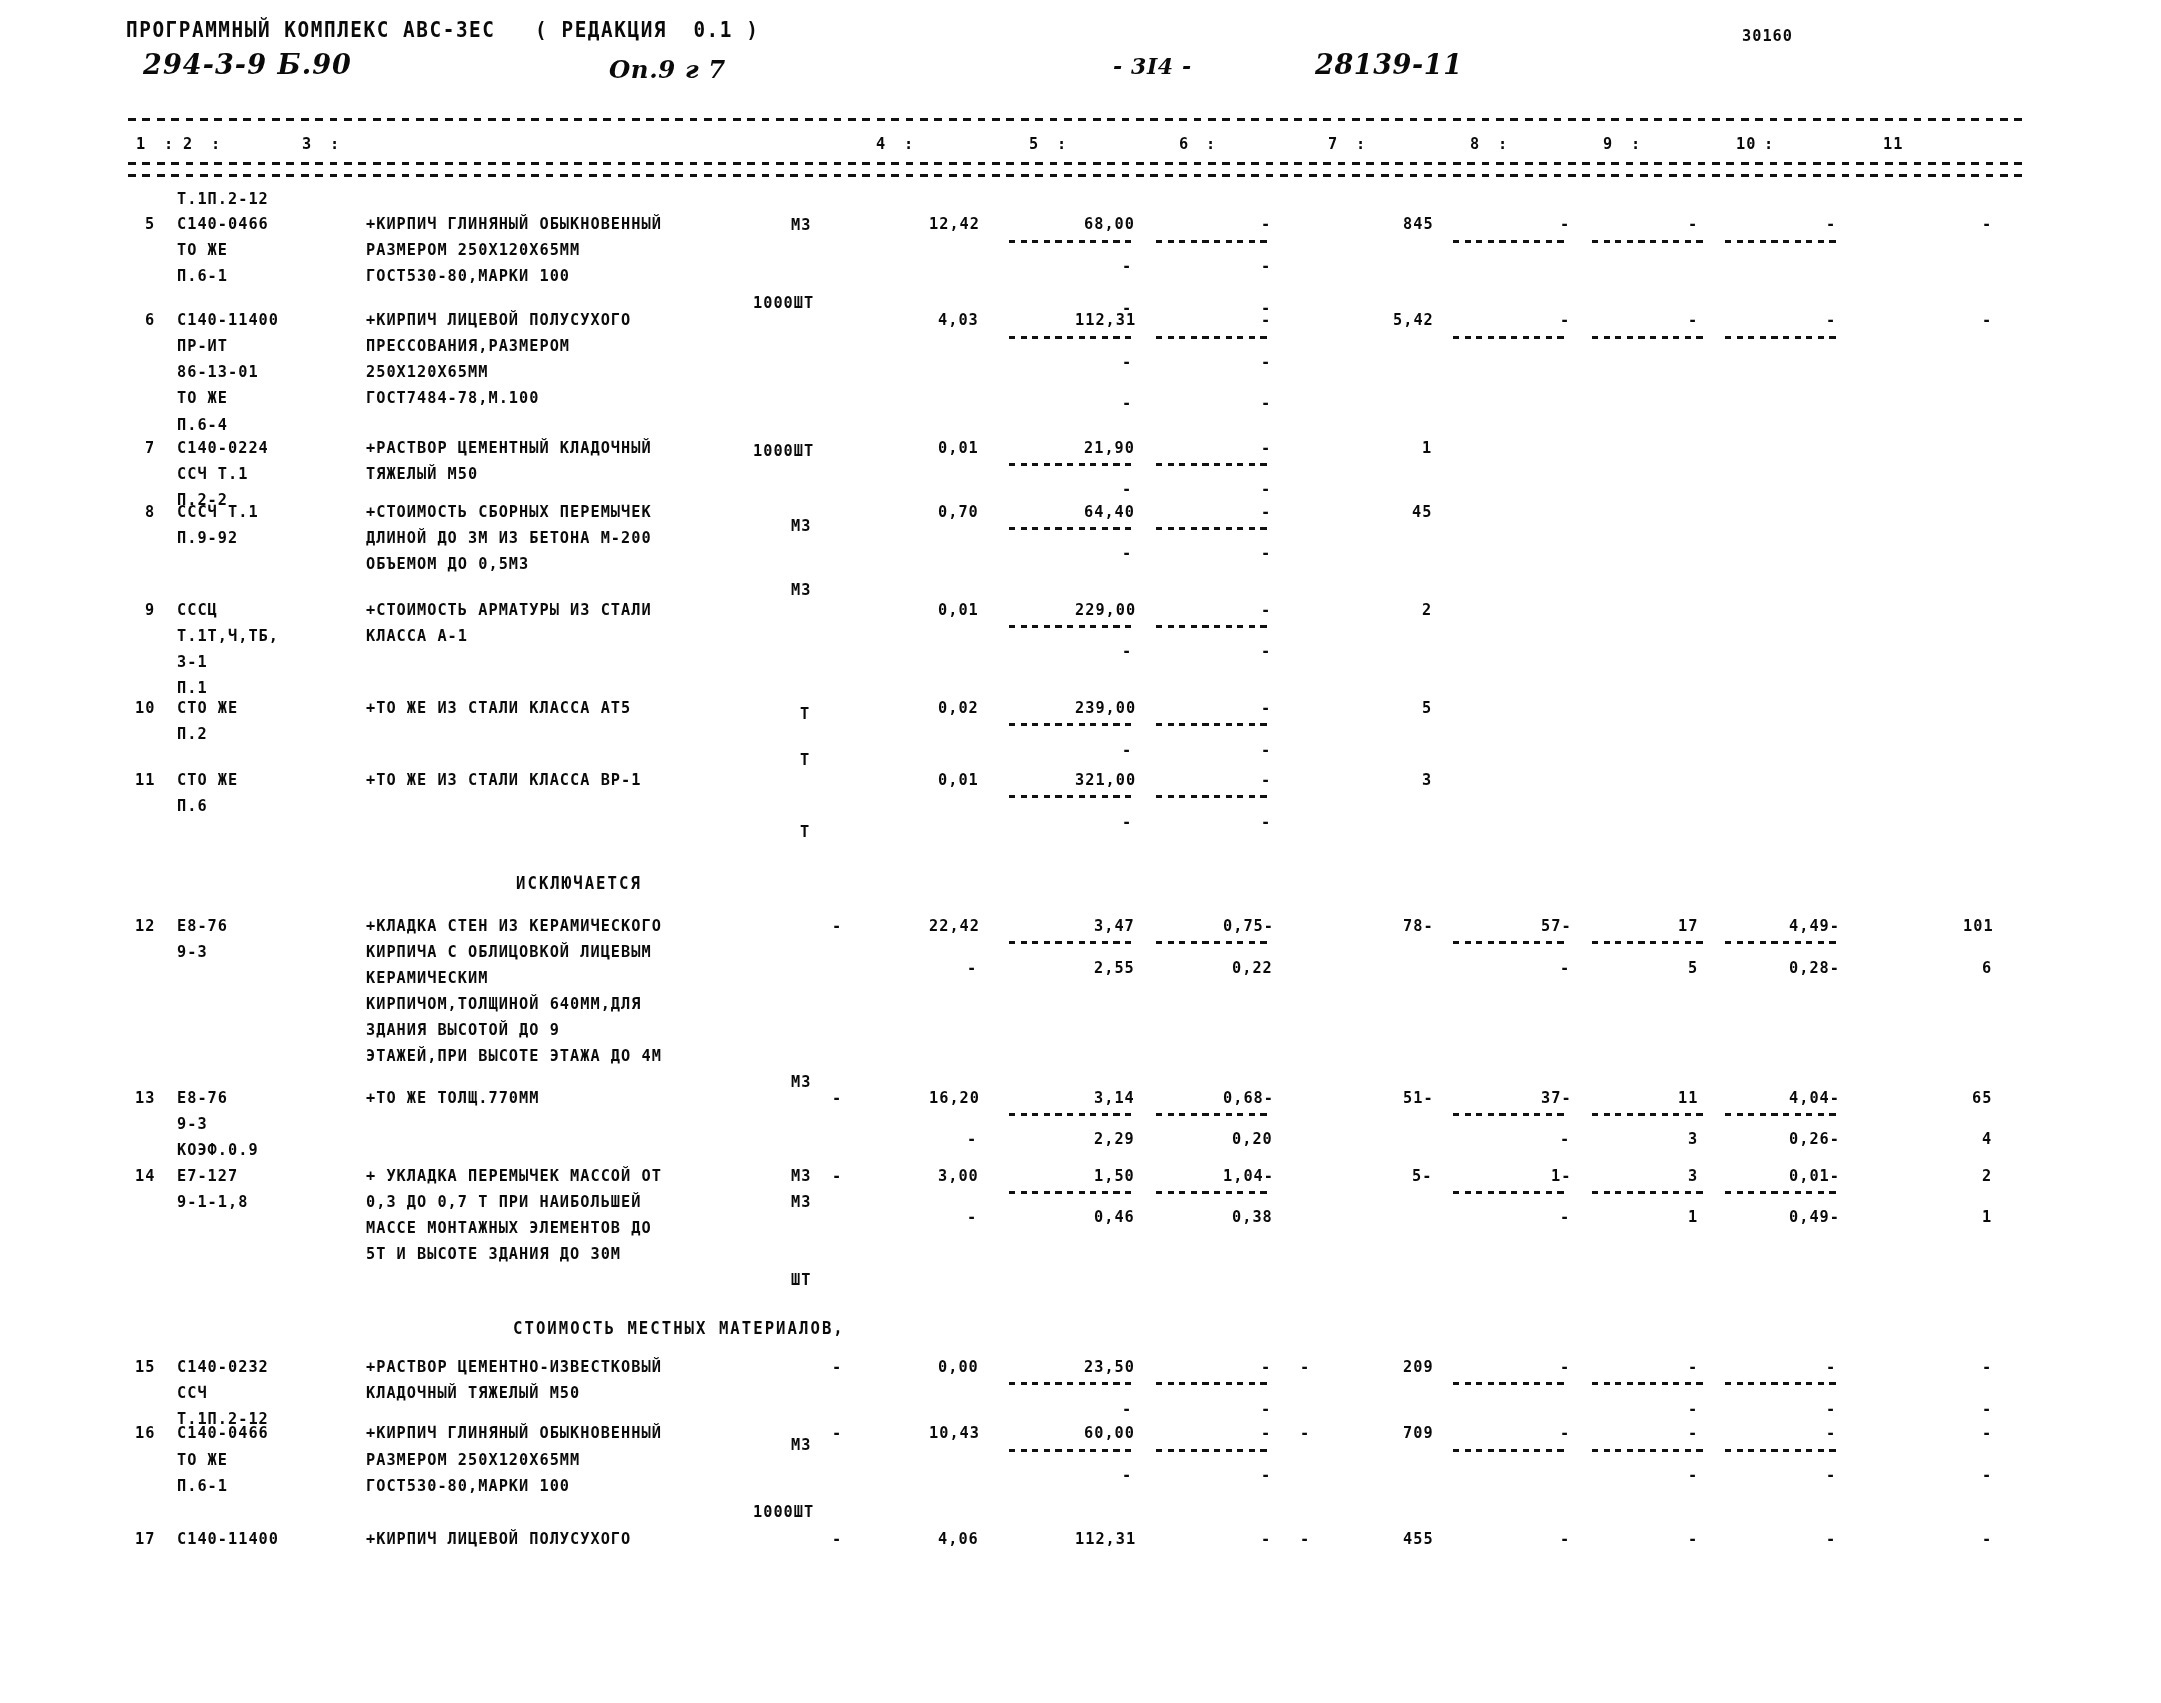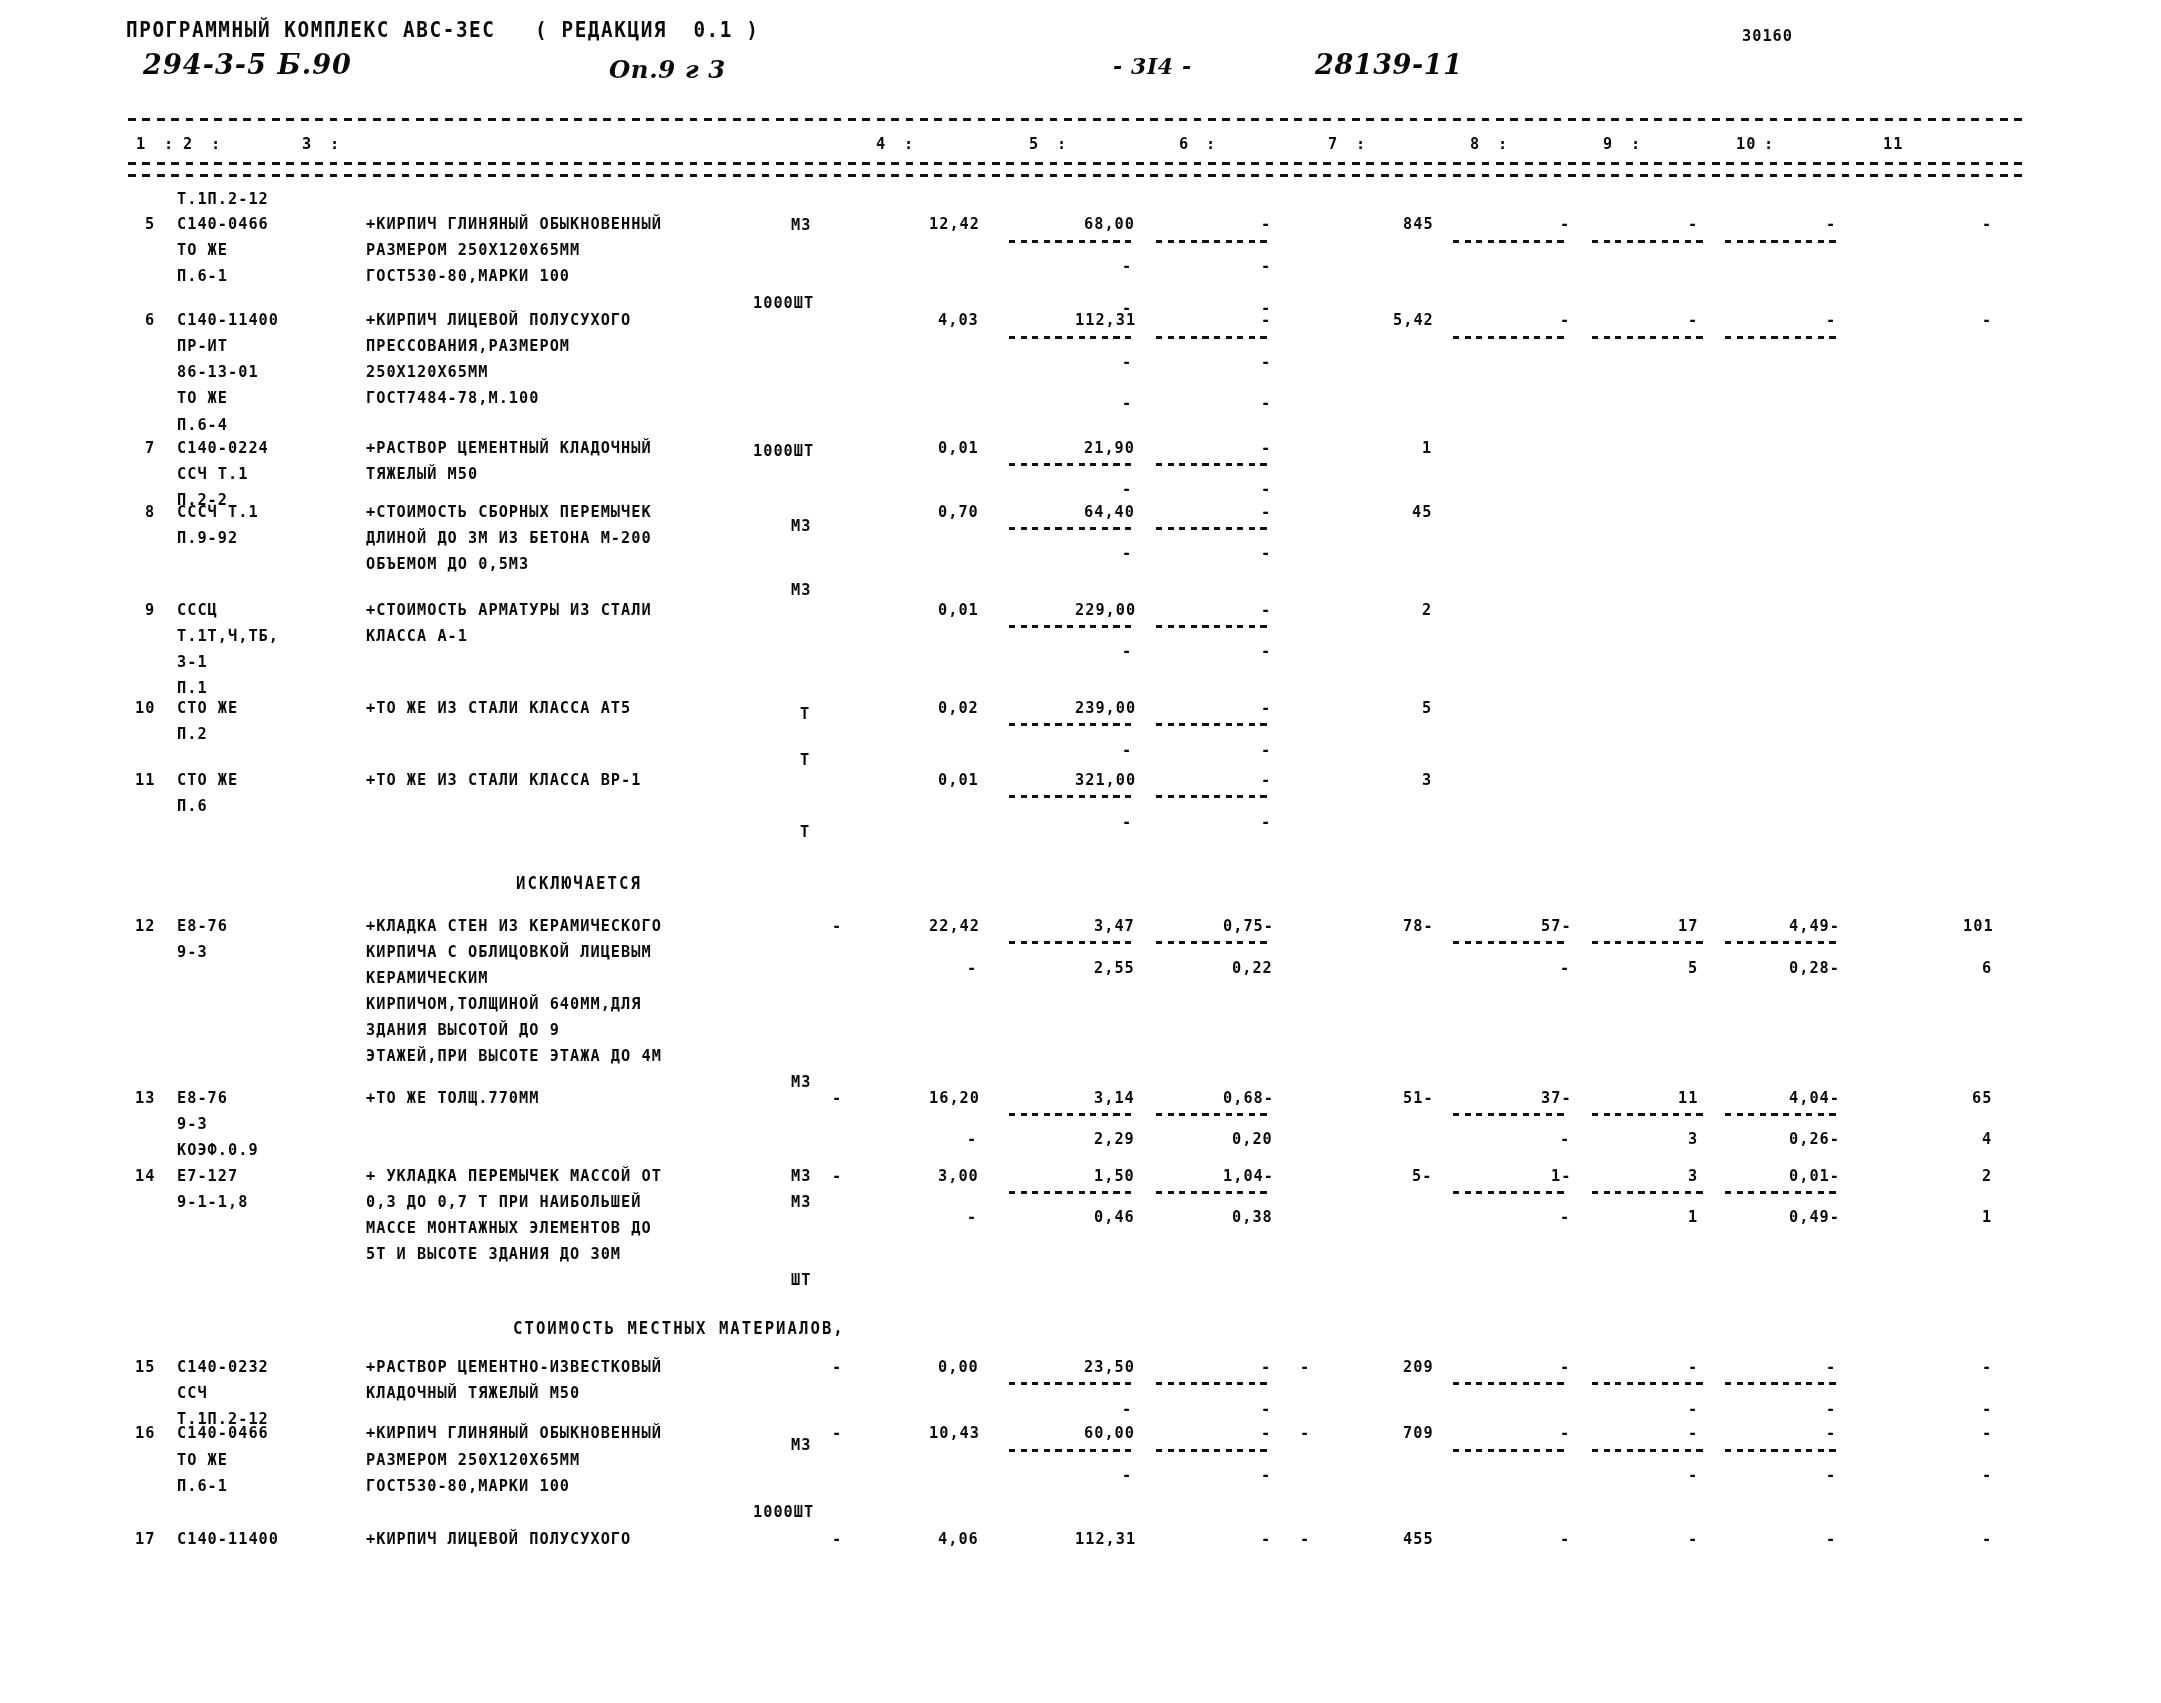--- a/index.html
+++ b/index.html
@@ -96,22 +96,22 @@
     background-image: repeating-linear-gradient(
        to right, #111 0 6.1px, transparent 6.1px 11.6px);
   }
 </style>
 </head>
 <body>
 
 <div class="page">
 
   <div class="t mono hdr-prog">ПРОГРАММНЫЙ КОМПЛЕКС АВС-ЗЕС   ( РЕДАКЦИЯ  0.1 )</div>
-  <div class="t hdr-code">294-3-5 Б.90</div>
-  <div class="t hdr-obj">Оп.9 г 3</div>
+  <div class="t hdr-code">294-3-9 Б.90</div>
+  <div class="t hdr-obj">Оп.9 г 7</div>
   <div class="t hdr-page">- 3I4 -</div>
   <div class="t hdr-doc">28139-11</div>
   <div class="t mono hdr-num">30160</div>
 
   <div class="rule" style="left:128px; top:118px;  width:1897px;"></div>
   <div class="rule" style="left:128px; top:162px;  width:1897px;"></div>
   <div class="rule" style="left:128px; top:174px;  width:1897px;"></div>
 
   <div id="colhdr-host">
       <div class="t mono colhdr" style="left: 136px; top: 136px;">1</div>

